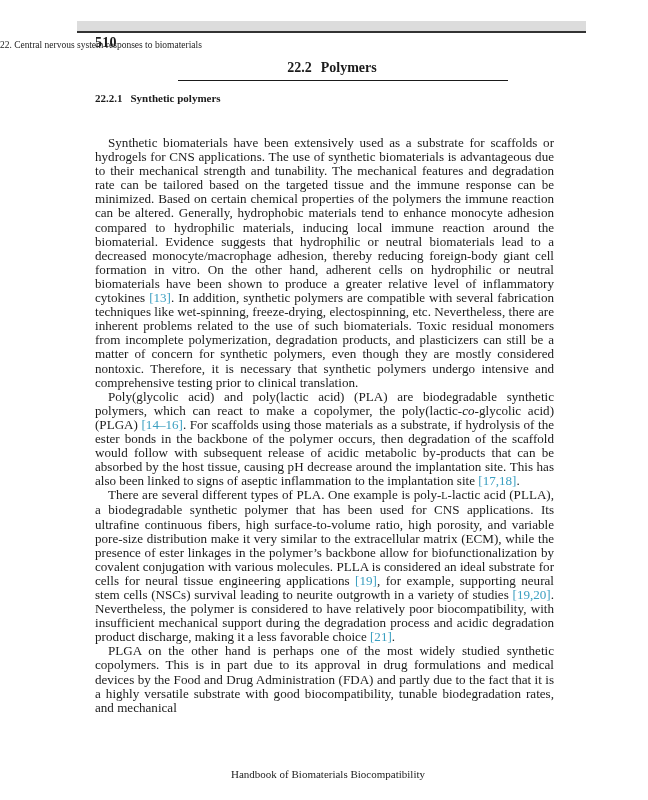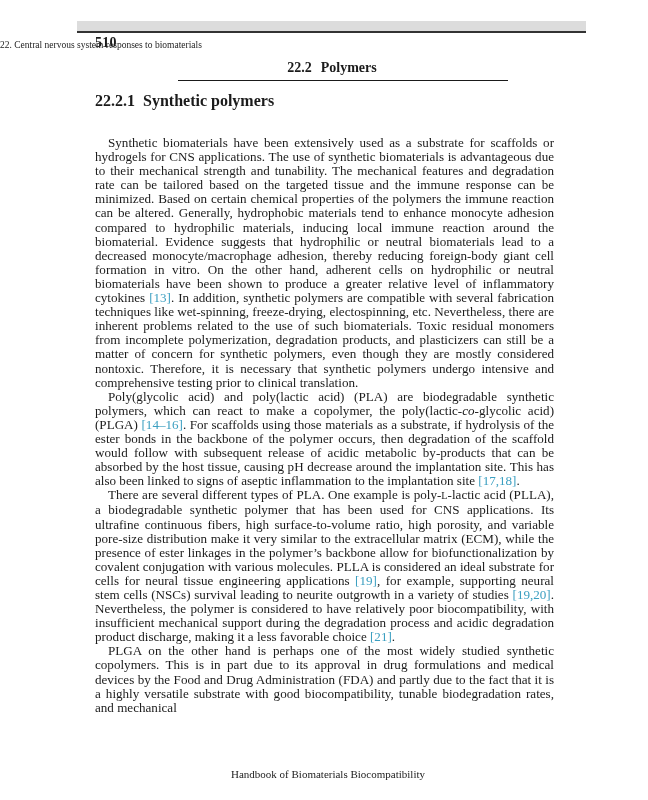--- a/index.html
+++ b/index.html
@@ -27,21 +27,21 @@
     position:absolute;left:0;right:0;top:60px;
     text-align:center;font-size:14px;font-weight:bold;padding-left:16px;
   }
   .section-title .num{margin-right:9px;}
   .section-rule{
     position:absolute;left:178px;top:80px;width:330px;height:0;
     border-top:1.4px solid #1a1a1a;
   }
   .h2{
     position:absolute;left:95px;top:92px;
-    font-size:16px;font-weight:bold;
+    font-size:11px;font-weight:bold;
   }
   .h2 .num{margin-right:8px;}
   .body-text{
     position:absolute;left:95px;top:136px;width:459px;
     font-size:13.1px;line-height:14.1px;text-align:justify;
   }
   .body-text p{margin:0;text-indent:13px;}
   .h3{
     font-size:13px;font-weight:bold;font-style:italic;
     margin:8px 0 3px 0;text-indent:0;

